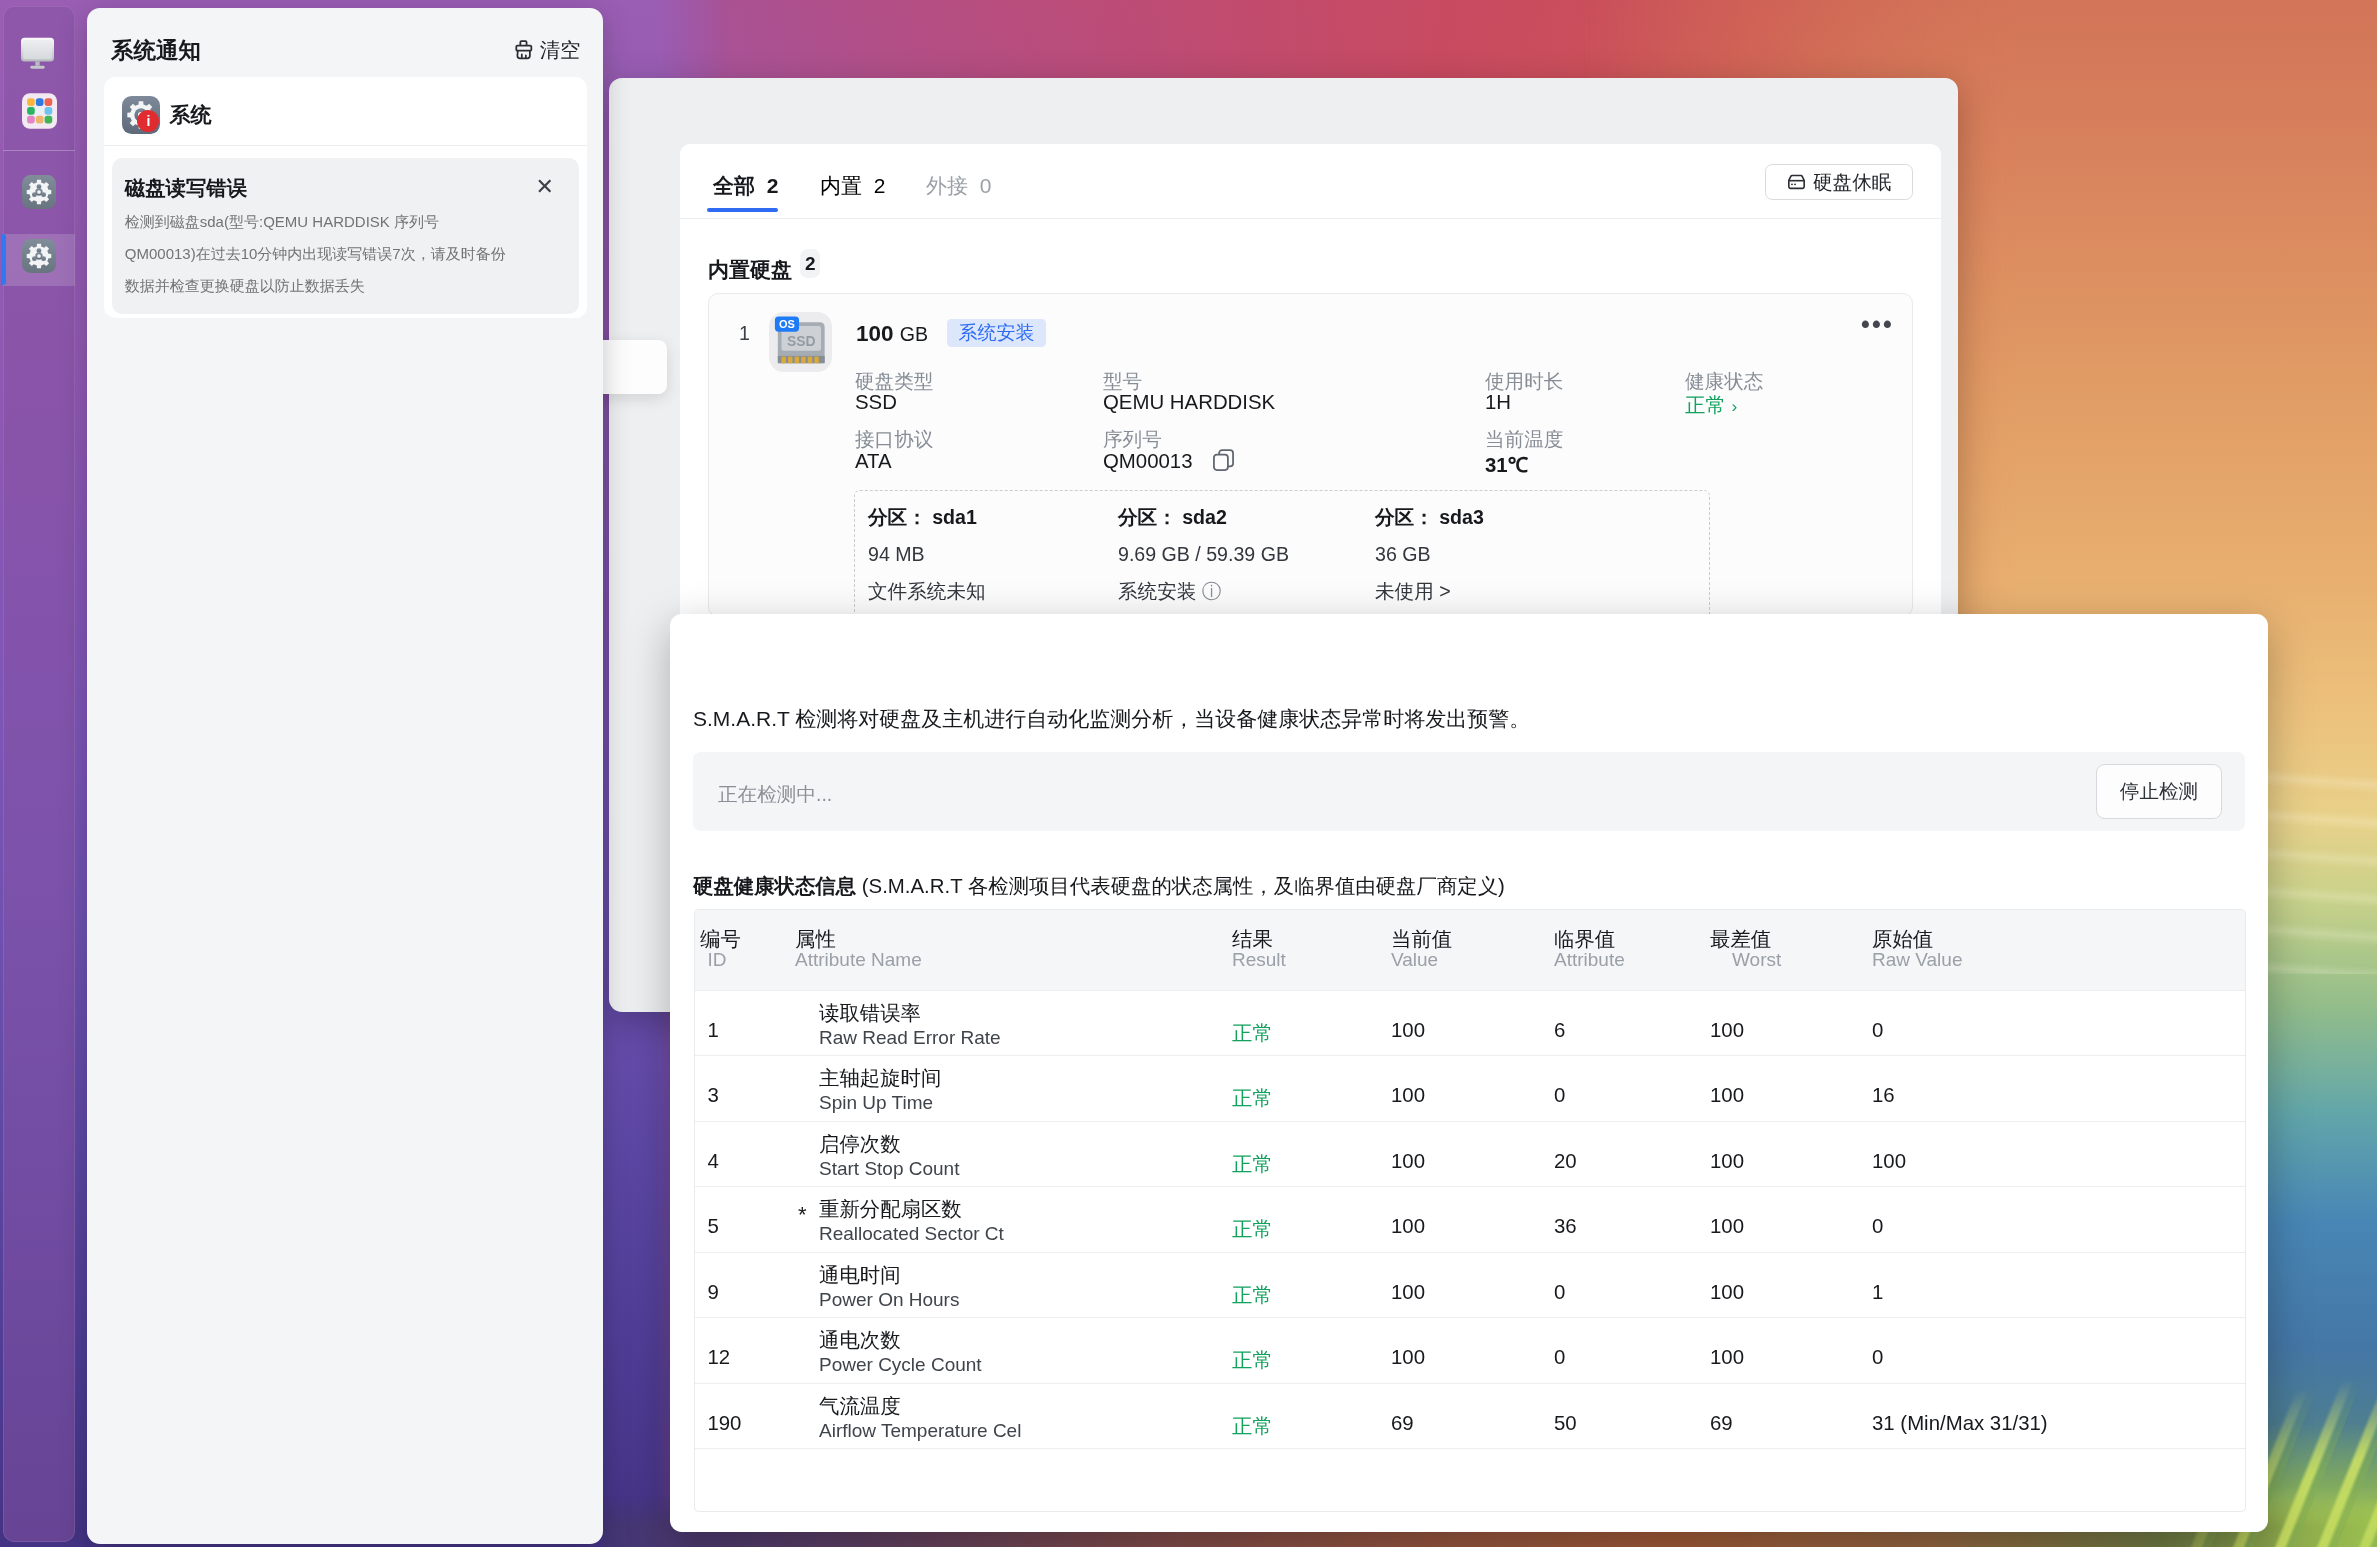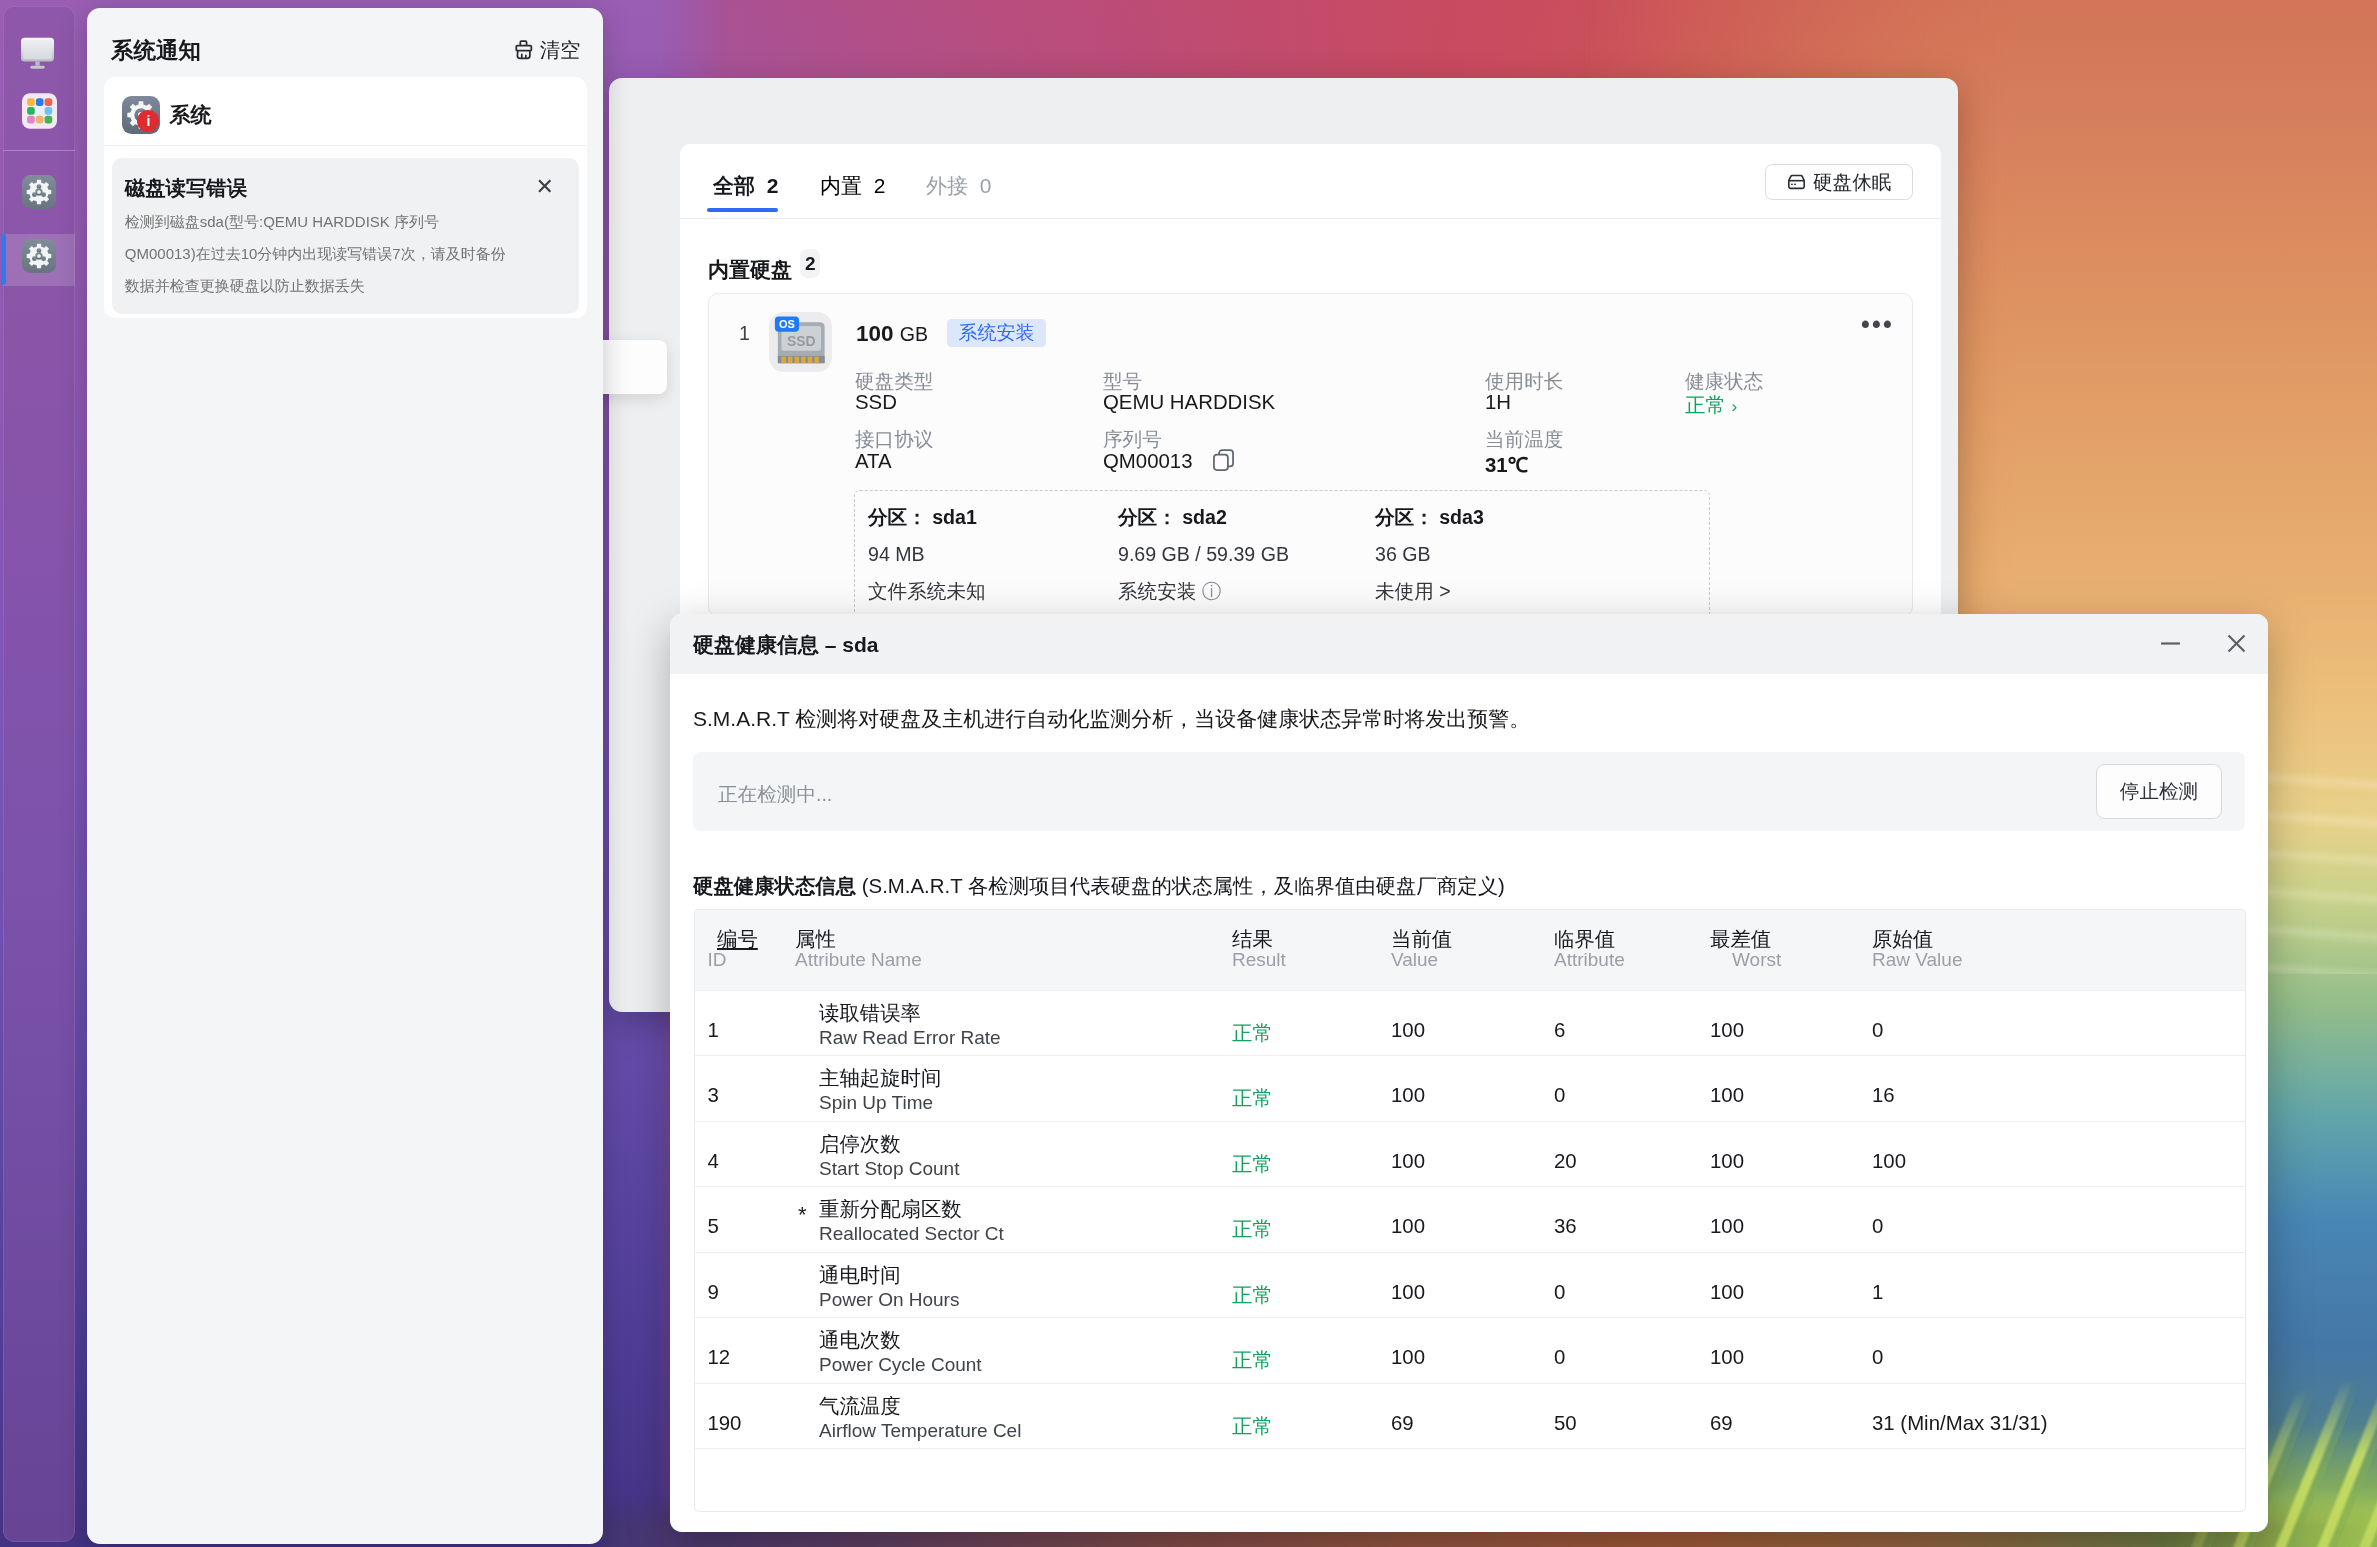--- a/index.html
+++ b/index.html
@@ -255,39 +255,29 @@
       <div class="abs" style="left:33px;top:33px;width:22px;height:22px;border-radius:50%;background:#e02b30;color:#fff;font-size:14px;font-weight:700;text-align:center;line-height:22px;">i</div>
       <div class="hdiv"></div>
       <div id="notitem">
         <div class="t">磁盘读写错误</div>
         <div class="x">✕</div>
         <div class="b">检测到磁盘sda(型号:QEMU HARDDISK 序列号<br>QM00013)在过去10分钟内出现读写错误7次，请及时备份<br>数据并检查更换硬盘以防止数据丢失</div>
       </div>
     </div>
   </div>
   <div id="dlg" class="abs">
-    <div id="dlgbar">
-      <div class="t">硬盘健康信息 – sda</div>
-      <svg class="abs" style="right:83px;top:20.4px;" width="29" height="19" viewBox="0 0 40 26">
-          <line x1="7" y1="13" x2="33" y2="13" stroke="#5a6068" stroke-width="3"></line>
-        </svg>
-      <svg class="abs" style="right:17.4px;top:20.4px;" width="29" height="19" viewBox="0 0 40 26">
-          <line x1="9" y1="2" x2="31" y2="24" stroke="#5a6068" stroke-width="3"></line>
-          <line x1="31" y1="2" x2="9" y2="24" stroke="#5a6068" stroke-width="3"></line>
-        </svg>
-    </div>
     <div id="smartline">S.M.A.R.T 检测将对硬盘及主机进行自动化监测分析，当设备健康状态异常时将发出预警。</div>
     <div id="secline"><b>硬盘健康状态信息</b> (S.M.A.R.T 各检测项目代表硬盘的状态属性，及临界值由硬盘厂商定义)</div>
     <div id="progress">
       <div class="t">正在检测中...</div>
       <div id="stopbtn">停止检测</div>
     </div>
     <div id="tbl">
       <div id="thead">
-        <div class="c-zh" style="left:22px;text-decoration:underline;">编号</div>
+        <div class="c-zh" style="left:5px;">编号</div>
           <div class="c-en" style="left:12.4px;">ID</div>
         <div class="c-zh" style="left:100px;">属性</div>
           <div class="c-en" style="left:100px;">Attribute Name</div>
         <div class="c-zh" style="left:537px;">结果</div>
           <div class="c-en" style="left:537px;">Result</div>
         <div class="c-zh" style="left:696px;">当前值</div>
           <div class="c-en" style="left:696px;">Value</div>
         <div class="c-zh" style="left:859px;">临界值</div>
           <div class="c-en" style="left:859px;">Attribute</div>
         <div class="c-zh" style="left:1015px;">最差值</div>

